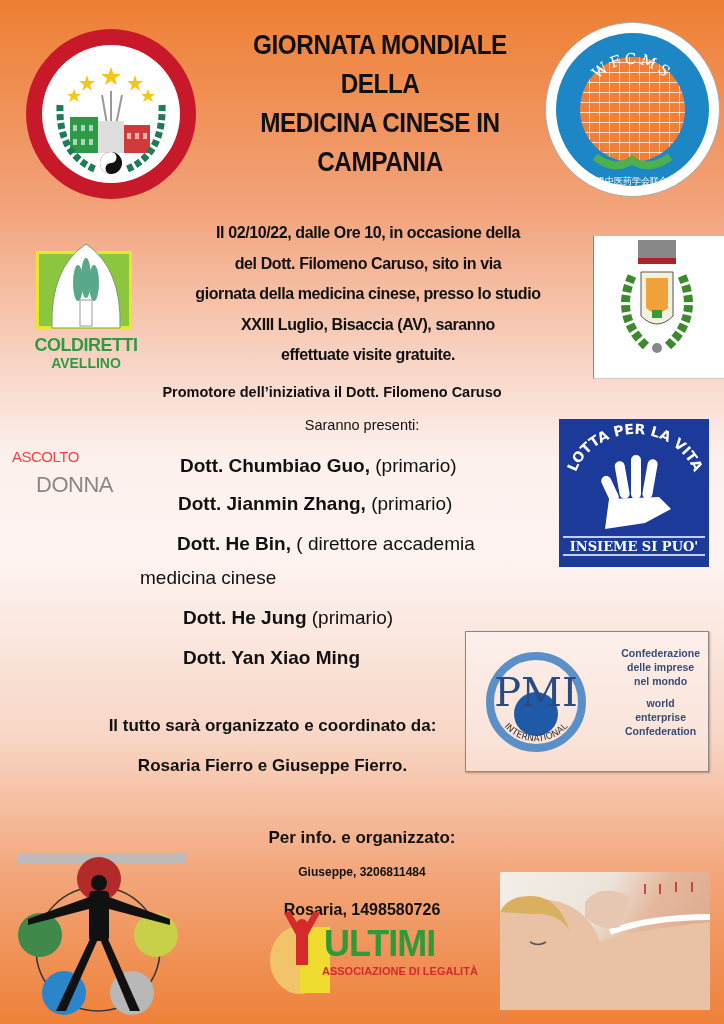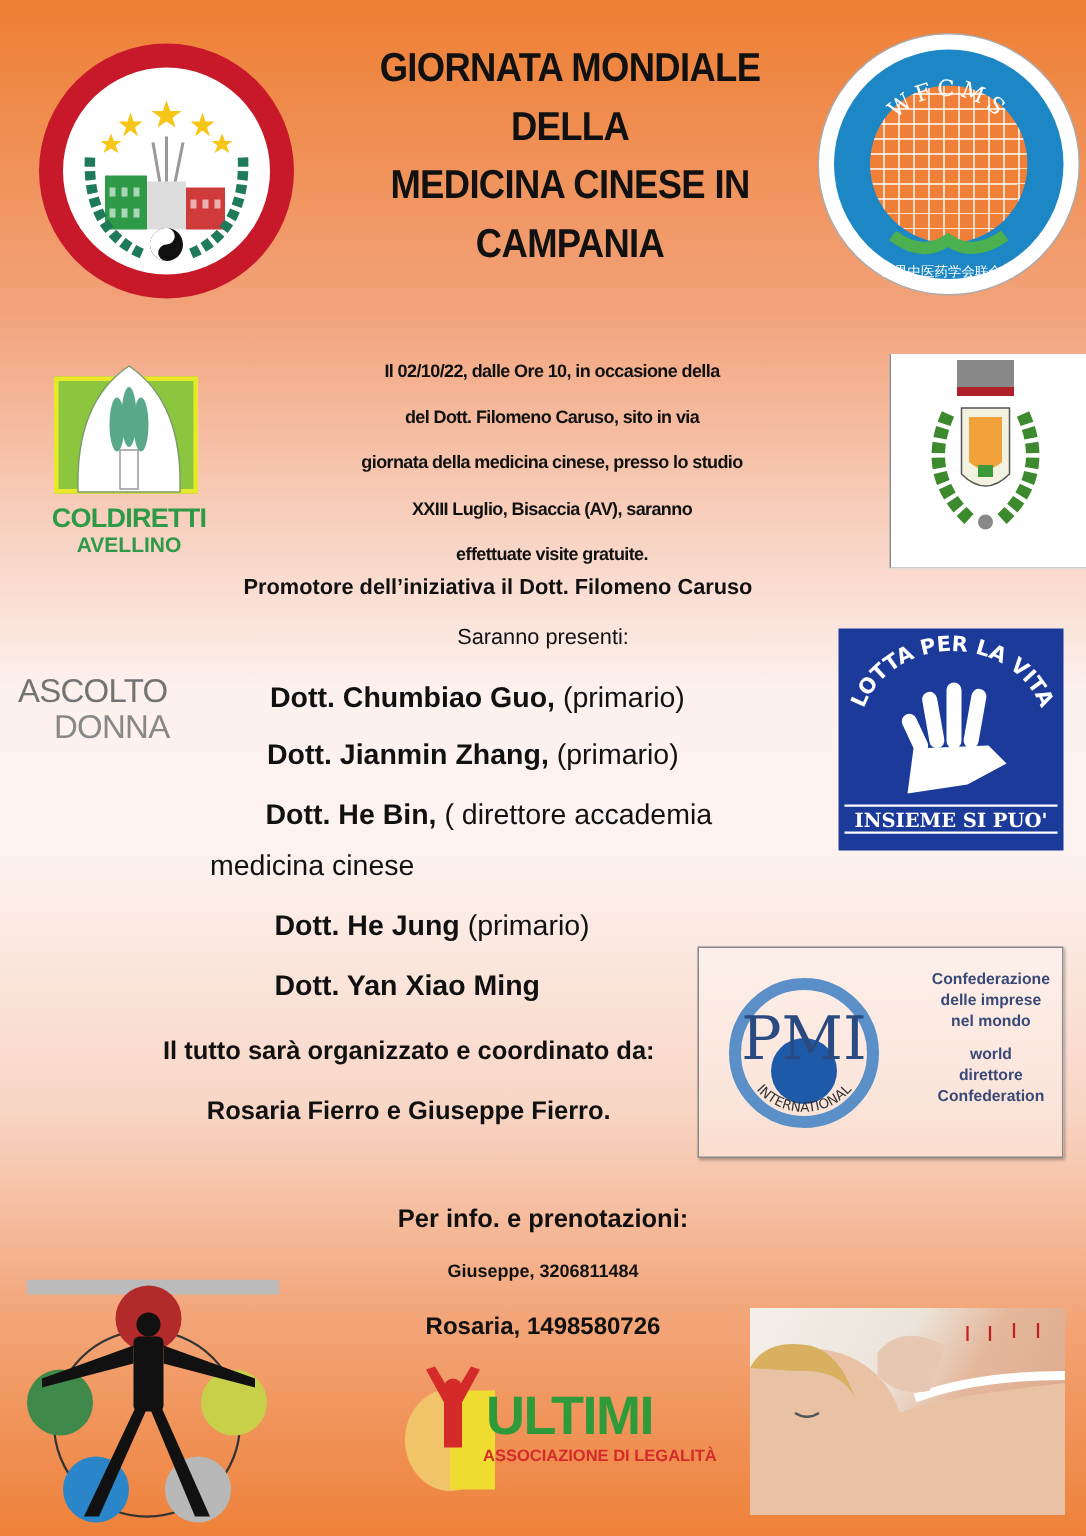--- a/index.html
+++ b/index.html
@@ -12,29 +12,29 @@
     color:#111;
   }
   .abs { position:absolute; }
   .title {
     left:210px; top:26px; width:340px; text-align:center;
     font-family:"Liberation Sans Narrow","Liberation Sans", sans-serif;
     font-weight:bold; font-size:27px; line-height:39px; letter-spacing:-0.5px;
     transform: scaleX(0.9); transform-origin:center top;
   }
   .intro {
-    left:140px; top:232px; width:456px; text-align:center;
-    font-weight:bold; font-size:12px; line-height:30.5px; letter-spacing:-0.4px;
+    left:140px; top:218px; width:456px; text-align:center;
+    font-weight:bold; font-size:16px; line-height:30.5px; letter-spacing:-0.4px;
   }
   .line { display:block; white-space:nowrap; }
   .promoter { left:0; width:664px; top:384px; text-align:center; font-size:14.5px; font-weight:bold; }
   .presenti { left:0; width:724px; top:417px; text-align:center; font-size:14.5px; }
   .doc { font-size:19px; white-space:nowrap; }
   .doc b { font-weight:bold; }
-  .cnt { text-align:center; font-weight:bold; font-size:17px; white-space:nowrap; }
+  .cnt { text-align:center; font-weight:bold; font-size:17px; white-space:nowrap;margin-top:25px; }
 
   
   .logo-aimtc { left:26px; top:29px; width:170px; height:170px; border-radius:50%;
     background:#c8192a; }
   .logo-aimtc .inner { position:absolute; left:16px; top:16px; width:138px; height:138px; border-radius:50%; background:#fff; overflow:hidden;}
   .logo-wfcms { left:545px; top:22px; width:175px; height:175px; border-radius:50%;
     background:#fff; border:1px solid #aaa; box-sizing:border-box; }
   .logo-wfcms .ring { position:absolute; left:10px; top:10px; width:153px; height:153px; border-radius:50%; background:#1d86c4; }
   .logo-wfcms .globe { position:absolute; left:34px; top:34px; width:105px; height:105px; border-radius:50%;
     background: repeating-linear-gradient(0deg, #f07f38 0 9px, #fbe0cc 9px 10px), #f07f38; }
@@ -152,21 +152,21 @@
   </svg>
 </div>
 
 <div class="abs promoter">Promotore dell’iniziativa il Dott. Filomeno Caruso</div>
 <div class="abs presenti">Saranno presenti:</div>
 
 <div class="abs logo-ascolto">
   <svg width="160" height="80" viewBox="0 0 160 80" style="position:absolute;left:0;top:0">
     <path d="M 120 4 A 38 38 0 1 1 70 74 A 34 34 0 1 0 120 4" fill="#e0468e"></path>
   </svg>
-  <div style="position:absolute;left:0;top:12px;font-size:22px;color:#737373;letter-spacing:-0.5px">ASCOLTO</div>
+  <div style="position:absolute;left:0;top:12px;font-size:15px;color:#ef4444;letter-spacing:-0.5px">ASCOLTO</div>
   <div style="position:absolute;left:24px;top:36px;font-size:22px;color:#888;letter-spacing:-0.5px">DONNA</div>
 </div>
 
 <div class="abs doc" style="left:180px;top:455px">
   <b>Dott. Chumbiao Guo,</b><span> (primario)</span>
 </div>
 <div class="abs doc" style="left:178px;top:493px">
   <b>Dott. Jianmin Zhang,</b><span> (primario)</span>
 </div>
 <div class="abs doc" style="left:177px;top:533px">
@@ -211,26 +211,26 @@
         <path id="pmiArc" d="M 30 80 A 42 42 0 0 0 110 80"></path>
       </defs>
     <text font-size="9" fill="#333" font-family="DejaVu Sans, sans-serif"><textPath href="#pmiArc" startOffset="50%" text-anchor="middle">INTERNATIONAL</textPath></text>
   </svg>
   <div style="position:absolute;right:8px;top:14px;text-align:center;font-size:10.5px;font-weight:bold;color:#3a4a78;line-height:14px">
     <div>Confederazione</div>
     <div>delle imprese</div>
     <div>nel mondo</div>
     <div style="height:8px"></div>
     <div>world</div>
-    <div>direttore</div>
+    <div>enterprise</div>
     <div>Confederation</div>
   </div>
 </div>
 
-<div class="abs cnt" style="left:180px;width:364px;top:803px">Per info. e prenotazioni:</div>
+<div class="abs cnt" style="left:180px;width:364px;top:803px">Per info. e organizzato:</div>
 <div class="abs cnt" style="left:180px;width:364px;top:840px;font-size:12px">Giuseppe, 3206811484</div>
 <div class="abs cnt" style="left:180px;width:364px;top:876px;font-size:16px">Rosaria, 1498580726</div>
 
 <div class="abs logo-tcm">
   <svg width="176" height="167" viewBox="0 0 176 167">
     <rect x="4" y="0" width="168" height="10" fill="#bbb"></rect>
     <circle cx="84" cy="96" r="62" fill="none" stroke="#333" stroke-width="1.5"></circle>
     <circle cx="85" cy="26" r="22" fill="#b22a2a"></circle>
     <circle cx="26" cy="82" r="22" fill="#3f8a4a"></circle>
     <circle cx="142" cy="82" r="22" fill="#c8d04a"></circle>

